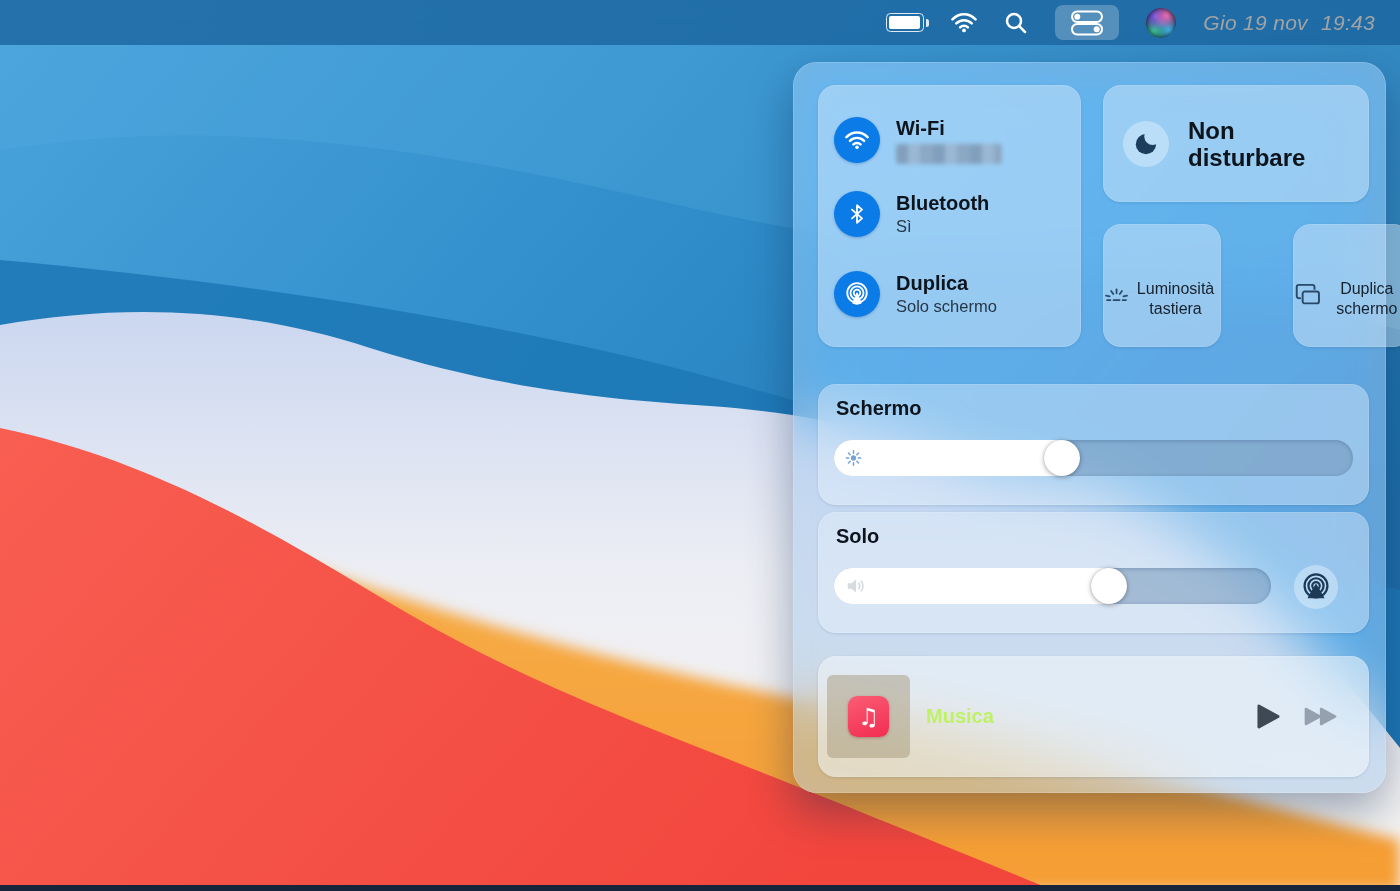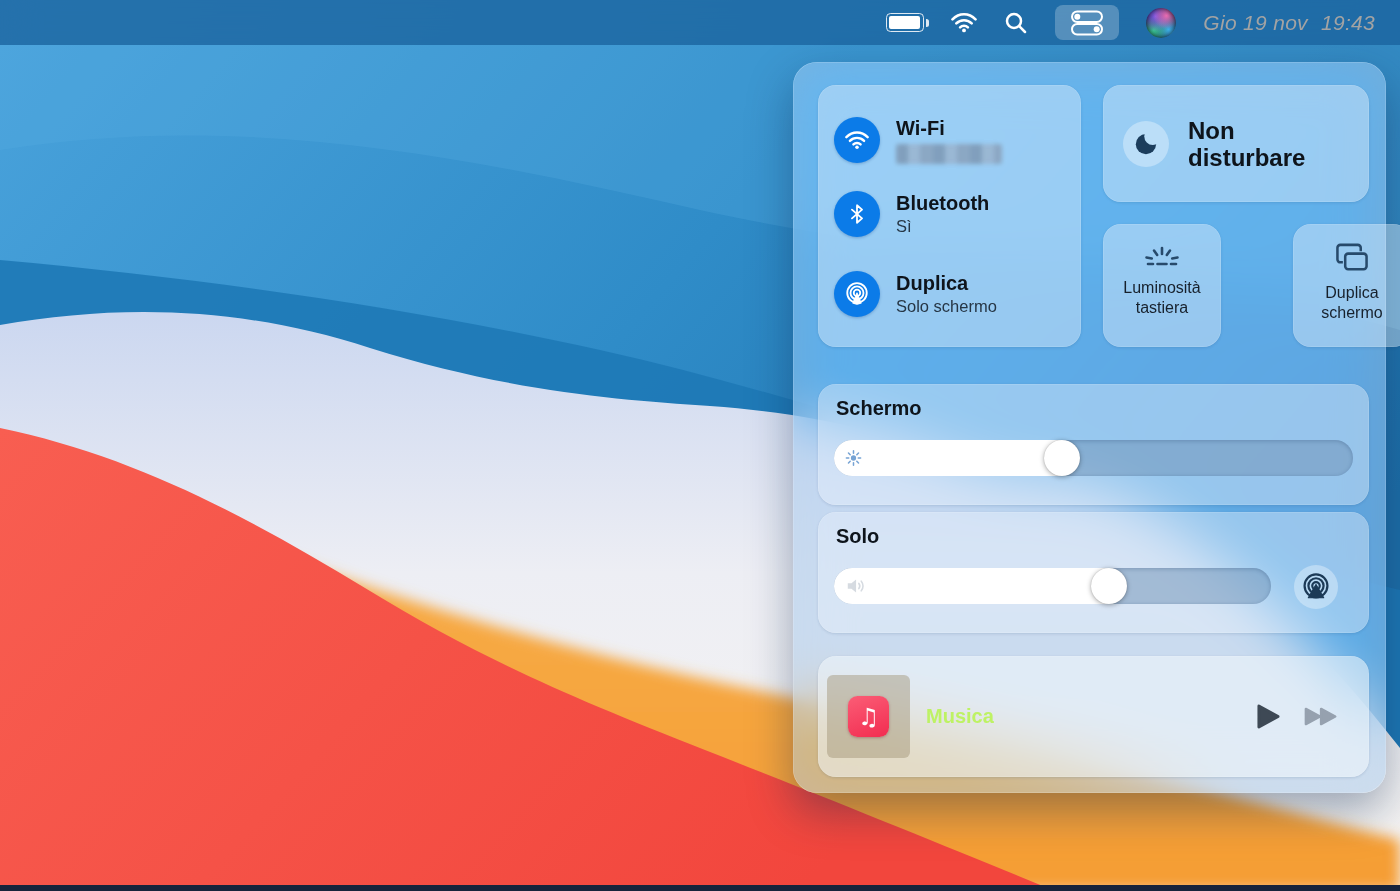--- a/index.html
+++ b/index.html
@@ -51,21 +51,21 @@
   .blurchip{width:106px;height:20px;border-radius:3px;margin-top:4px;opacity:.85;
     background:
       repeating-linear-gradient(90deg,rgba(118,140,166,.8) 0 12px,rgba(152,170,192,.6) 12px 24px,rgba(132,150,174,.75) 24px 37px),
       linear-gradient(rgba(160,178,198,.4),rgba(160,178,198,.4));
     filter:blur(2px);}
 
   .card-dnd{left:310px;top:23px;width:266px;height:117px;display:flex;align-items:center;
             padding-left:20px;box-sizing:border-box;gap:19px;}
   .dnd-label{font-size:24px;font-weight:700;color:#0e141b;line-height:27px;width:130px;}
 
-  .tile{width:118px;height:123px;display:flex;flex-direction:column;align-items:center;
+  .tile{width:118px;height:123px;display:flex;flex-direction:row;align-items:center;
         justify-content:flex-start;padding-top:17px;box-sizing:border-box;}
   .tile-kb{left:310px;top:162px;}
   .tile-mirror{left:480px;top:162px;width:118px;margin-left:20px;}
   .tile-label{font-size:16px;color:#17212c;text-align:center;line-height:20px;margin-top:9px;}
 
   .wide{left:25px;width:551px;height:121px;}
   .card-display{top:306px;margin-top:16px;}
   .card-sound{top:450px;}
   .wide-title{position:absolute;left:18px;top:13px;font-size:20px;font-weight:700;color:#0e141b;}
   .slider{position:absolute;left:16px;top:56px;height:36px;border-radius:18px;

